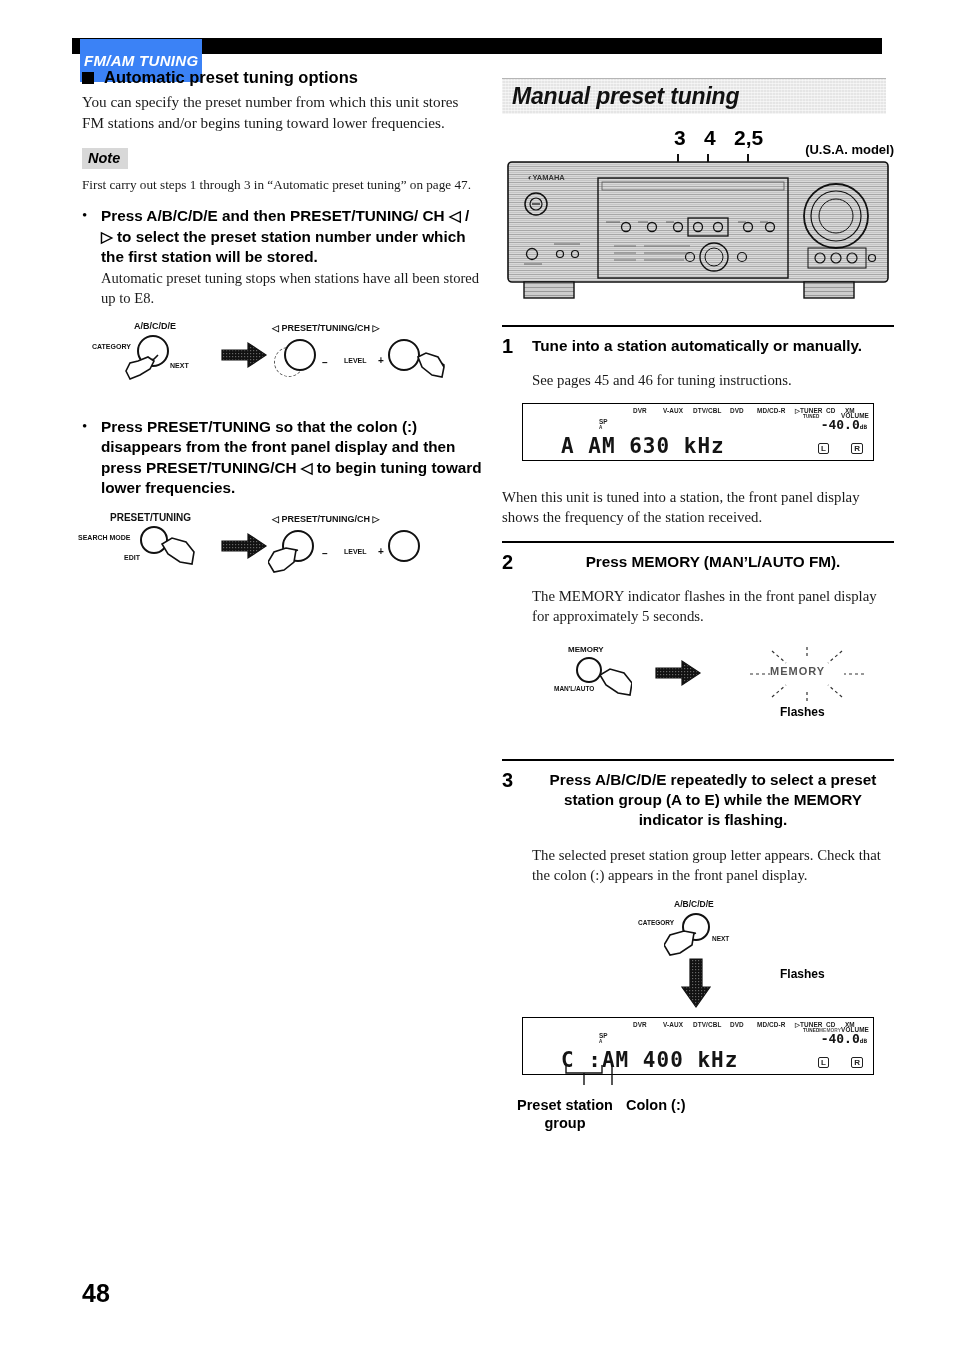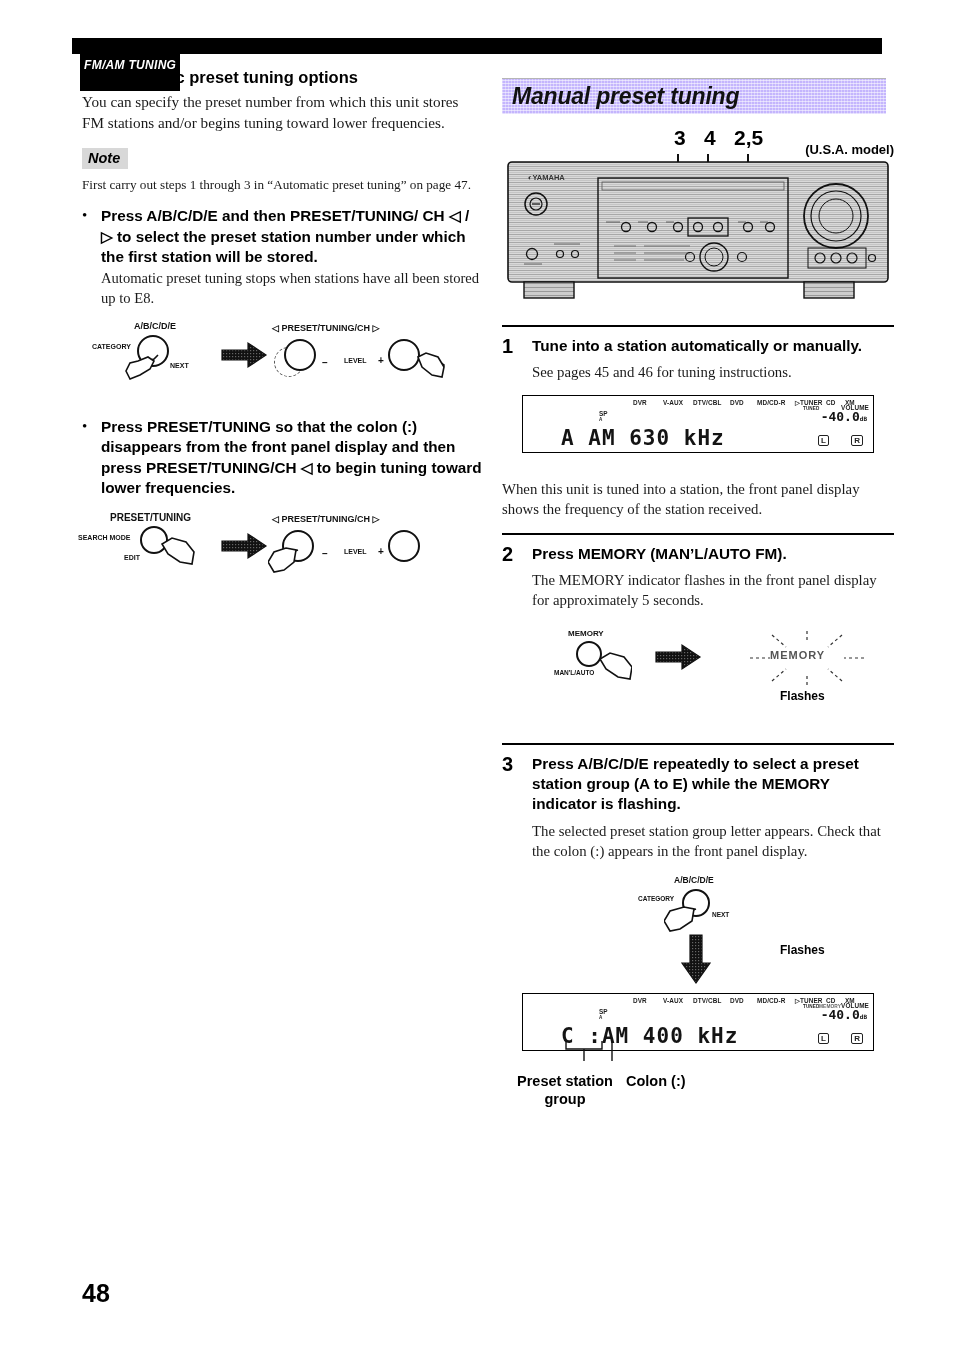--- a/index.html
+++ b/index.html
@@ -12,25 +12,25 @@
   }
   .page { position: relative; width: 954px; height: 1350px; }
 
   
   .runhead {
     position: absolute; left: 72px; top: 38px; width: 810px; height: 16px;
     background: #000;
   }
   .runhead-label {
     position: absolute; left: 80px; top: 39px;
-    color: #fff; background: #000000;
+    color: #fff; background: #3b82f6;
     font-family: "Liberation Sans", sans-serif;
     font-weight: bold; font-style: italic;
-    font-size: 12px; letter-spacing: .3px;
-    padding: 19px 4px;
+    font-size: 15px; letter-spacing: .3px;
+    padding: 13px 4px;
   }
 
   
   .col-left  { position: absolute; left: 82px;  top: 68px; width: 400px; }
   .col-right { position: absolute; left: 502px; top: 78px; width: 392px; }
 
   
   .sec-head {
     font-family: "Liberation Sans", sans-serif;
     font-weight: bold; font-size: 16.5px;
@@ -63,21 +63,21 @@
   }
   .bullet-strong {
     font-family: "Liberation Sans", sans-serif;
     font-weight: bold; font-size: 15.3px; line-height: 1.33;
   }
   .bullet-sub { font-size: 14.6px; line-height: 1.36; margin-top: 2px; color:#1a1a1a; }
 
   
   .banner {
     position: relative; width: 384px; height: 36px;
-    background: #c4b5fd;
+    background: #e5e5e5;
     border-top: 1px solid #b5b5b5;
     overflow: hidden;
     margin-bottom: 12px;
   }
   .banner::after{
     content:""; position:absolute; inset:0;
     background-image:
       repeating-linear-gradient(0deg, rgba(255,255,255,.55) 0 1px, rgba(0,0,0,0) 1px 3px),
       repeating-linear-gradient(90deg, rgba(255,255,255,.35) 0 1px, rgba(0,0,0,0) 1px 3px);
   }
@@ -91,23 +91,23 @@
 
   
   .step { display: flex; gap: 12px; }
   .step-num {
     font-family: "Liberation Sans", sans-serif;
     font-weight: bold; font-size: 20px; line-height: 1.05;
     flex: 0 0 18px;
   }
   .step-title {
     font-family: "Liberation Sans", sans-serif;
-    font-weight: bold; font-size: 15.3px; line-height: 1.34;
-  }
-  .step-body { font-size: 14.8px; line-height: 1.36; margin-top: 6px; color:#1a1a1a; }
+    font-weight: bold; font-size: 15.3px; line-height: 1.34; text-align: center;
+  }
+  .step-body { font-size: 14.8px; line-height: 1.36; margin-top: 14px; color:#1a1a1a; }
   .rule { border-top: 2px solid #000; margin: 14px 0 9px 0; }
 
   
   .receiver-wrap { position: relative; width: 392px; height: 185px; margin-top: 6px; }
   .callout-num {
     position: absolute;
     font-family: "Liberation Sans", sans-serif;
     font-weight: bold; font-size: 21px;
   }
   .usa-model {

